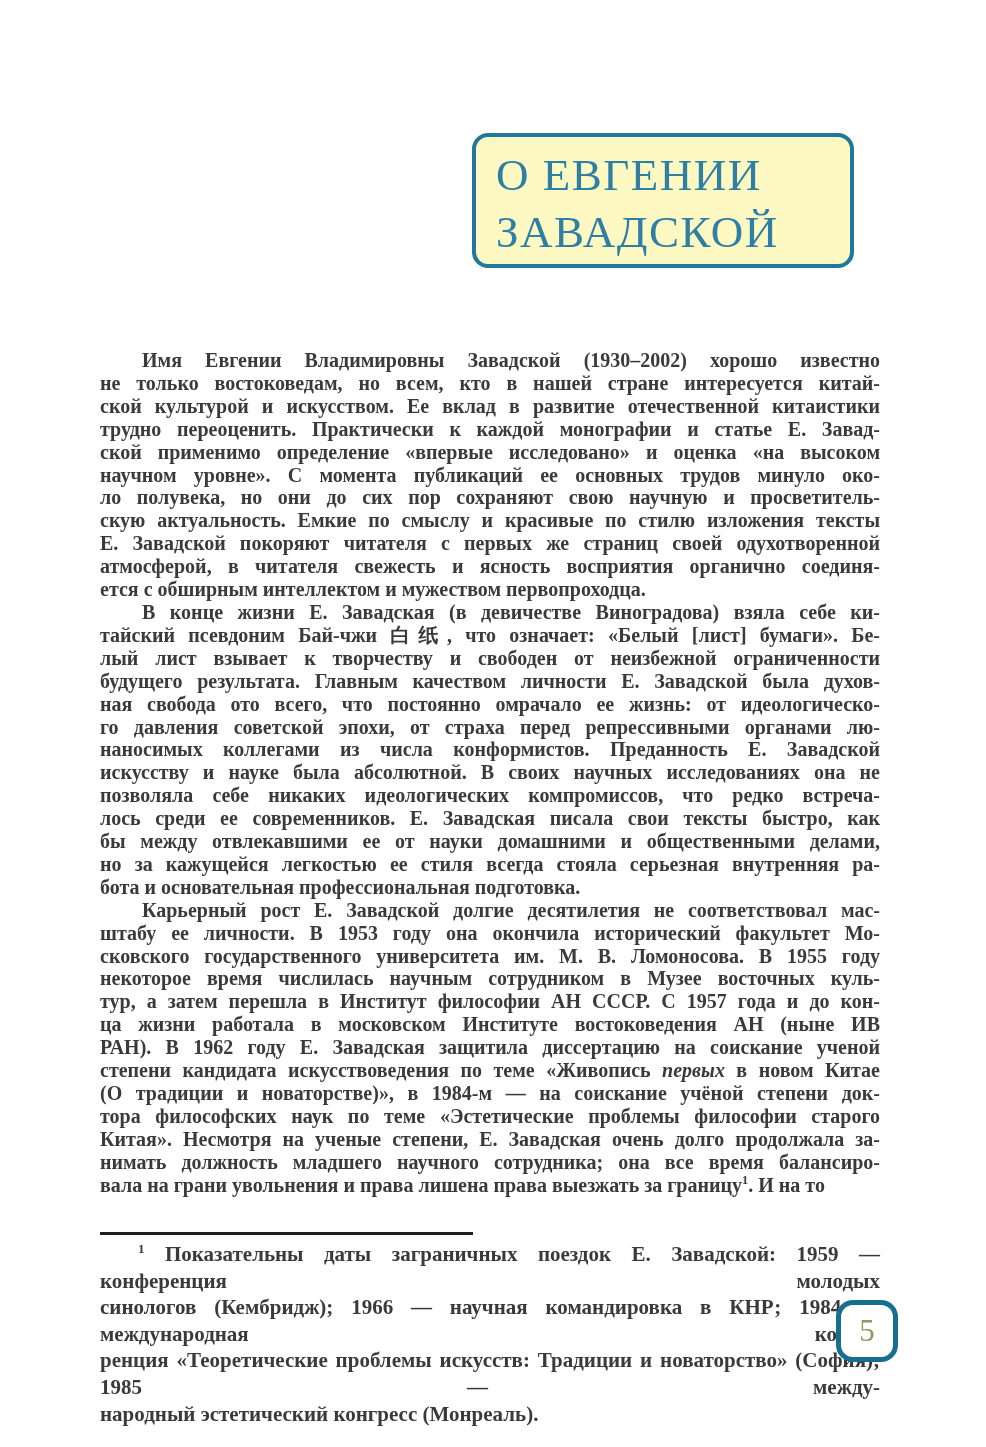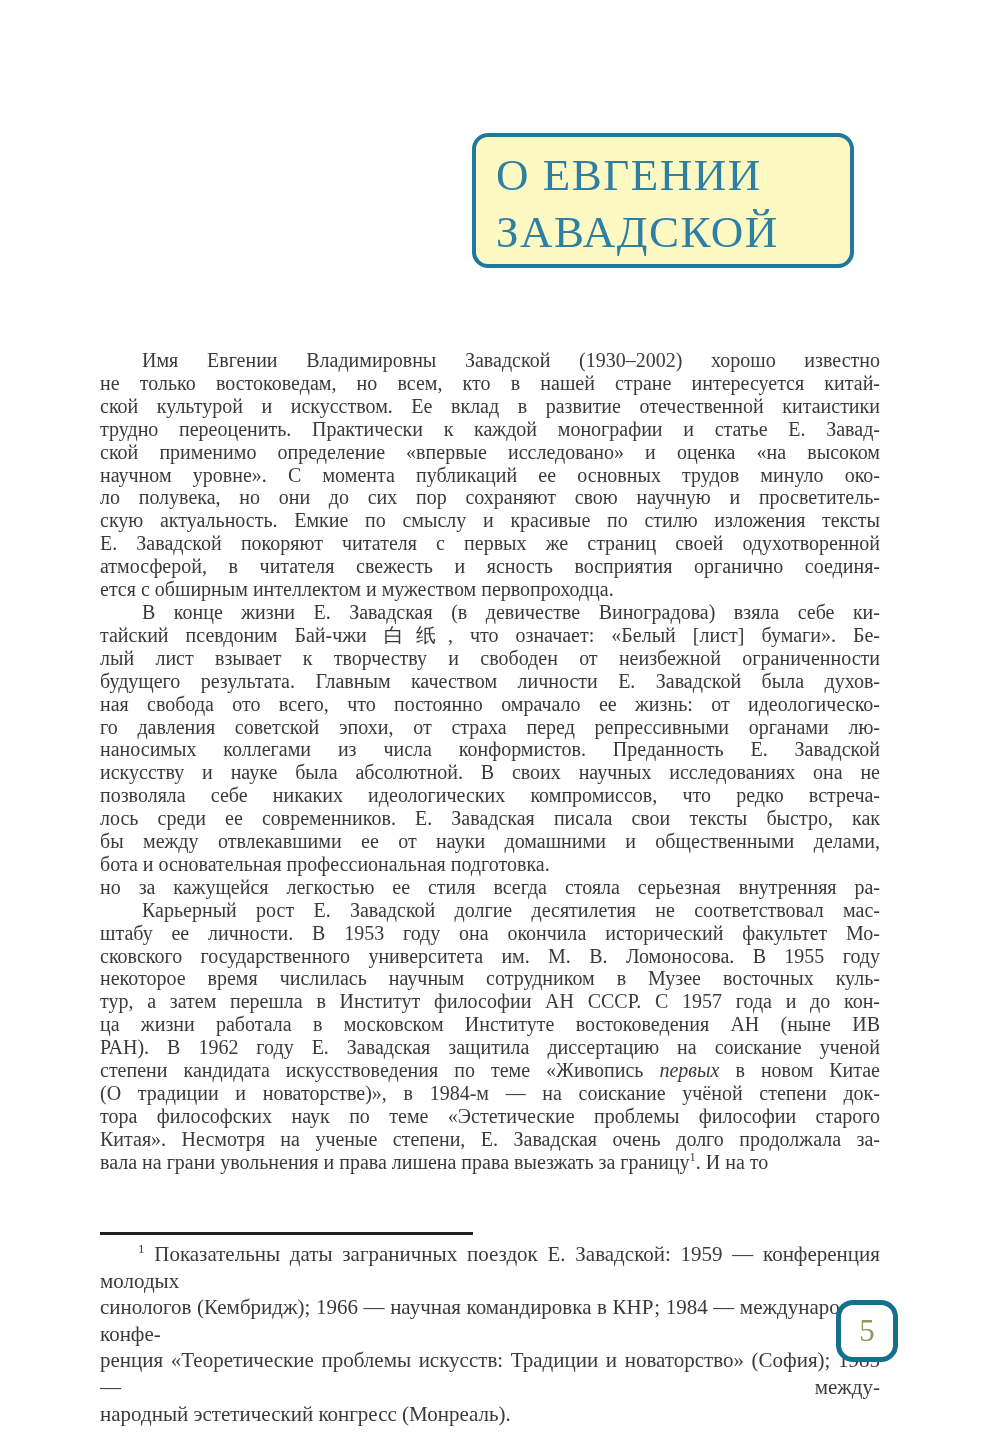--- a/index.html
+++ b/index.html
@@ -35,21 +35,21 @@
 
   .body-text {
     position: absolute;
     left: 100px;
     top: 349px;
     width: 780px;
     font-size: 20px;
     line-height: 22.9px;
     color: #3a3a3a;
   }
-  .line { text-align: justify; text-align-last: justify; }
+  .line { text-align: justify; text-align-last: justify; font-weight: bold; }
   .line.last { text-align-last: left; }
   .para .line.first { text-indent: 42px; }
   .footnote .line.first { text-indent: 38px; }
   em { font-style: italic; }
   sup { font-size: 0.62em; vertical-align: super; line-height: 0; }
 
   .footnote-rule {
     position: absolute;
     left: 100px;
     top: 1232px;
@@ -114,35 +114,36 @@
         <div class="line"><span>тайский псевдоним Бай-чжи 白纸, что означает: «Белый [лист] бумаги». Бе-</span></div>
         <div class="line"><span>лый лист взывает к творчеству и свободен от неизбежной ограниченности</span></div>
         <div class="line"><span>будущего результата. Главным качеством личности Е. Завадской была духов-</span></div>
         <div class="line"><span>ная свобода ото всего, что постоянно омрачало ее жизнь: от идеологическо-</span></div>
         <div class="line"><span>го давления советской эпохи, от страха перед репрессивными органами лю-</span></div>
         <div class="line"><span>наносимых коллегами из числа конформистов. Преданность Е. Завадской</span></div>
         <div class="line"><span>искусству и науке была абсолютной. В своих научных исследованиях она не</span></div>
         <div class="line"><span>позволяла себе никаких идеологических компромиссов, что редко встреча-</span></div>
         <div class="line"><span>лось среди ее современников. Е. Завадская писала свои тексты быстро, как</span></div>
         <div class="line"><span>бы между отвлекавшими ее от науки домашними и общественными делами,</span></div>
+        <div class="line"><span>но за кажущейся легкостью ее стиля всегда стояла серьезная внутренняя ра-</span></div>
         <div class="line last"><span>бота и основательная профессиональная подготовка.</span></div>
-        <div class="line"><span>но за кажущейся легкостью ее стиля всегда стояла серьезная внутренняя ра-</span></div>
       </div>
     <div class="para">
         <div class="line first"><span>Карьерный рост Е. Завадской долгие десятилетия не соответствовал мас-</span></div>
         <div class="line"><span>штабу ее личности. В 1953 году она окончила исторический факультет Мо-</span></div>
         <div class="line"><span>сковского государственного университета им. М. В. Ломоносова. В 1955 году</span></div>
         <div class="line"><span>некоторое время числилась научным сотрудником в Музее восточных куль-</span></div>
         <div class="line"><span>тур, а затем перешла в Институт философии АН СССР. С 1957 года и до кон-</span></div>
         <div class="line"><span>ца жизни работала в московском Институте востоковедения АН (ныне ИВ</span></div>
         <div class="line"><span>РАН). В 1962 году Е. Завадская защитила диссертацию на соискание ученой</span></div>
         <div class="line"><span>степени кандидата искусствоведения по теме «Живопись </span><em>первых</em><span> в новом Китае</span></div>
         <div class="line"><span>(О традиции и новаторстве)», в 1984-м — на соискание учёной степени док-</span></div>
         <div class="line"><span>тора философских наук по теме «Эстетические проблемы философии старого</span></div>
         <div class="line"><span>Китая». Несмотря на ученые степени, Е. Завадская очень долго продолжала за-</span></div>
+        <div class="line"><span>нимать должность младшего научного сотрудника; она все время балансиро-</span></div>
         <div class="line last"><span>вала на грани увольнения и права лишена права выезжать за границу</span><sup>1</sup><span>. И на то</span></div>
       </div>
   </div>
 
   <div class="footnote-rule"></div>
 
   <div class="footnote">
       <div class="line first"><sup>1</sup><span> Показательны даты заграничных поездок Е. Завадской: 1959 — конференция молодых</span></div>
       <div class="line"><span>синологов (Кембридж); 1966 — научная командировка в КНР; 1984 — международная конфе-</span></div>
       <div class="line"><span>ренция «Теоретические проблемы искусств: Традиции и новаторство» (София); 1985 — между-</span></div>

